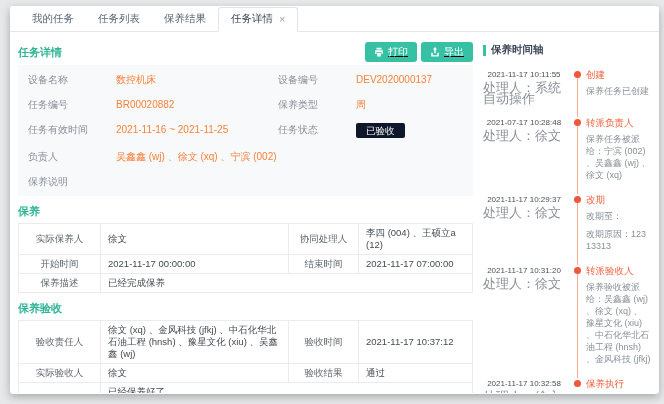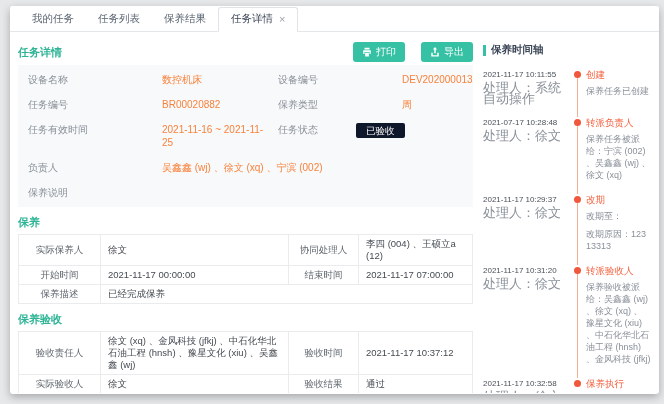--- a/index.html
+++ b/index.html
@@ -17,51 +17,51 @@
   .tab-close { color:#9aa3ad; font-size:11px; line-height:1; cursor:pointer; }
 
   
   .content { display:flex; padding:9px 8px 0 8px; height:361px; gap:10px; overflow:hidden; }
   .main-col { width:455px; flex:none; overflow:hidden; }
   .tl-col { flex:1; overflow:hidden; padding-top:2px; }
 
   .sec-head { display:flex; align-items:center; justify-content:space-between; height:22px; }
   .sec-title { color:#2fb596; font-size:11px; font-weight:bold; }
   .sec-title.gap { margin:8px 0 4px 0; }
-  .head-actions { display:flex; gap:16px; }
+  .head-actions { display:flex; gap:4px;text-decoration:underline; }
   .btn { display:inline-flex; align-items:center; gap:4px; background:#36c0a4; color:#fff; border:none;
          font-size:10px; height:20px; padding:0 9px; border-radius:3px; cursor:pointer;
          font-family:"Liberation Sans",sans-serif; }
   .btn svg { display:block; }
 
   
   .info-box { background:#f8f9fa; padding:8px 10px; margin-top:2px; }
   .info-grid { display:grid; grid-template-columns:76px 150px 66px 1fr; row-gap:6px; column-gap:4px;
                font-size:10px; line-height:13px;gap:12px; }
   .f-label { color:#8a9099; }
-  .f-value { color:#f8823c;margin-left:46px; }
+  .f-value { color:#f8823c; }
   .span3 { grid-column:2 / 5; }
   .badge { display:inline-block; background:#0f172a; color:#fff; font-size:9.5px; line-height:15px;
            padding:0 10px; border-radius:2px; }
 
   
   table { border-collapse:collapse; width:100%; table-layout:fixed; }
   .kv-table td { border:1px solid #e9ebed; font-size:9.5px; color:#454b52; padding:3px 7px; line-height:12px;
                  vertical-align:middle; word-break:break-all; }
   .kv-table td.lab { width:82px; text-align:center; color:#5f666e; }
   .kv-table td.lab2 { width:70px; text-align:center; color:#5f666e; }
   .kv-table td.desc-cell { vertical-align:top; height:34px; }
 
   
   .tl-head { display:flex; align-items:center; gap:5px; margin-bottom:12px; }
   .tl-bar { width:3px; height:11px; background:#36c0a4; }
   .tl-title { font-size:10.5px; color:#3d4757; font-weight:bold; }
   .tl-entry { display:flex; position:relative; padding-bottom:13px; }
   .tl-meta { width:88px; flex:none; padding-right:6px; }
-  .tl-time { font-size:8px; color:#4a5158; white-space:nowrap; line-height:11px; }
+  .tl-time { font-size:8px; color:#4a5158; white-space:nowrap; line-height:11px;text-align:center; }
   .tl-handler { font-size:13px; color:#8a9099; line-height:11px; margin-top:2px; word-break:break-all; }
   .tl-axis { width:15px; flex:none; position:relative; }
   .tl-dot { position:absolute; left:3px; top:2px; width:7px; height:7px; border-radius:50%; background:#f0573c; z-index:2; }
   .tl-entry:not(:last-child) .tl-axis::after { content:""; position:absolute; left:6px; top:4px; bottom:-13px;
       width:1px; background:#f6ab93; }
   .tl-text { flex:1; min-width:0; }
   .tl-evt { font-size:9.5px; color:#f4603d; line-height:11px; margin-bottom:5px; }
   .tl-desc, .tl-desc2 { font-size:9px; color:#8a9099; line-height:12px; word-break:break-all; }
   .tl-desc2 { margin-top:6px; }
   .tl-desc2:empty, .tl-desc:empty { display:none; }

